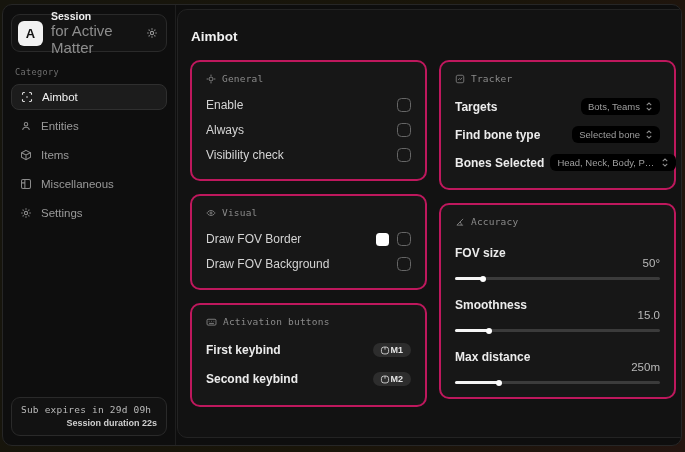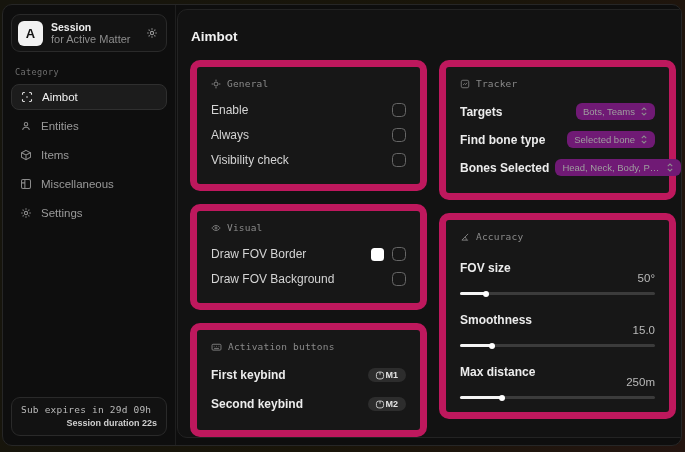--- a/index.html
+++ b/index.html
@@ -25,21 +25,21 @@
     border:1px solid #2a2a2a; background:#131313; border-radius:9px;
     padding:5px 8px 5px 6px; height:38px;
   }
   .logo {
     width:25px; height:25px; border-radius:6px; background:#f2f2f2;
     color:#111; font-weight:bold; font-size:13px;
     display:flex; align-items:center; justify-content:center; flex:0 0 25px;
   }
   .brand-txt { flex:1; line-height:1.15; }
   .brand-name { font-size:10.5px; font-weight:bold; color:#ededed; }
-  .brand-sub { font-size:11px; color:#8d8d8d; }
+  .brand-sub { font-size:15px; color:#8d8d8d; }
   .gear-btn { color:#9a9a9a; display:flex; cursor:pointer; }
   .cat-label {
     margin:15px 4px 7px; font-family:"DejaVu Sans Mono", monospace;
     font-size:8.5px; color:#6f6f6f; letter-spacing:.4px;
   }
   .nav-item {
     display:flex; align-items:center; gap:9px; height:26px;
     padding:0 9px; border-radius:8px; margin-bottom:3px;
     color:#9a9a9a; font-size:11.5px; cursor:pointer;
   }
@@ -61,21 +61,21 @@
   
   .main {
     flex:1; margin:4px 4px 7px 1px; background:#121212;
     border:1px solid #232323; border-radius:10px;
     padding:12px 13px 12px 12px; position:relative;
   }
   .page-title { font-size:13.5px; font-weight:bold; color:#f2f2f2; margin:7px 0 16px 1px; }
   .cols { display:flex; gap:12px; align-items:flex-start; }
   .col { display:flex; flex-direction:column; gap:13px; width:237px; }
   .card {
-    background:#171717; border:7px solid #be185d; border-radius:10px;
+    background:#171717; border:2px solid #be185d; border-radius:10px;
     padding:11px 14px 13px; width:100%;
   }
   .card-hd {
     display:flex; align-items:center; gap:6px;
     font-family:"DejaVu Sans Mono", monospace; font-size:9.5px;
     color:#8a8a8a; margin-bottom:10px; letter-spacing:.2px;
   }
   .card-hd .hico { display:flex; color:#7f7f7f; }
   .row {
     display:flex; align-items:center; justify-content:space-between;
@@ -94,21 +94,21 @@
   }
   .right-ctl { display:flex; align-items:center; }
   .keypill {
     display:flex; align-items:center; 
     background:#2d2d2d; border-radius:9px; padding:2px 8px 2px 7px;
     font-size:9px; font-weight:bold; color:#e3e3e3; cursor:pointer;
   }
   .keypill .kico { display:flex; color:#cfcfcf; }
   .select {
     display:flex; align-items:center; gap:5px;
-    background:#701a75; border-radius:6px; padding:3px 7px;
+    background:#000000; border-radius:6px; padding:3px 7px;
     font-size:9.5px; color:#9f9f9f; cursor:pointer; max-width:152px;
   }
   .select .sel-txt { white-space:nowrap; overflow:hidden; text-overflow:ellipsis; }
   .select .uico { display:flex; color:#8d8d8d; flex:0 0 auto; }
   
   .srow { margin-bottom:9px; }
   .srow:last-child { margin-bottom:0; }
   .srow-top { display:flex; justify-content:space-between; align-items:center; }
   .srow-val { font-size:11.5px; color:#b9b9b9;margin-top:20px; }
   .track {

